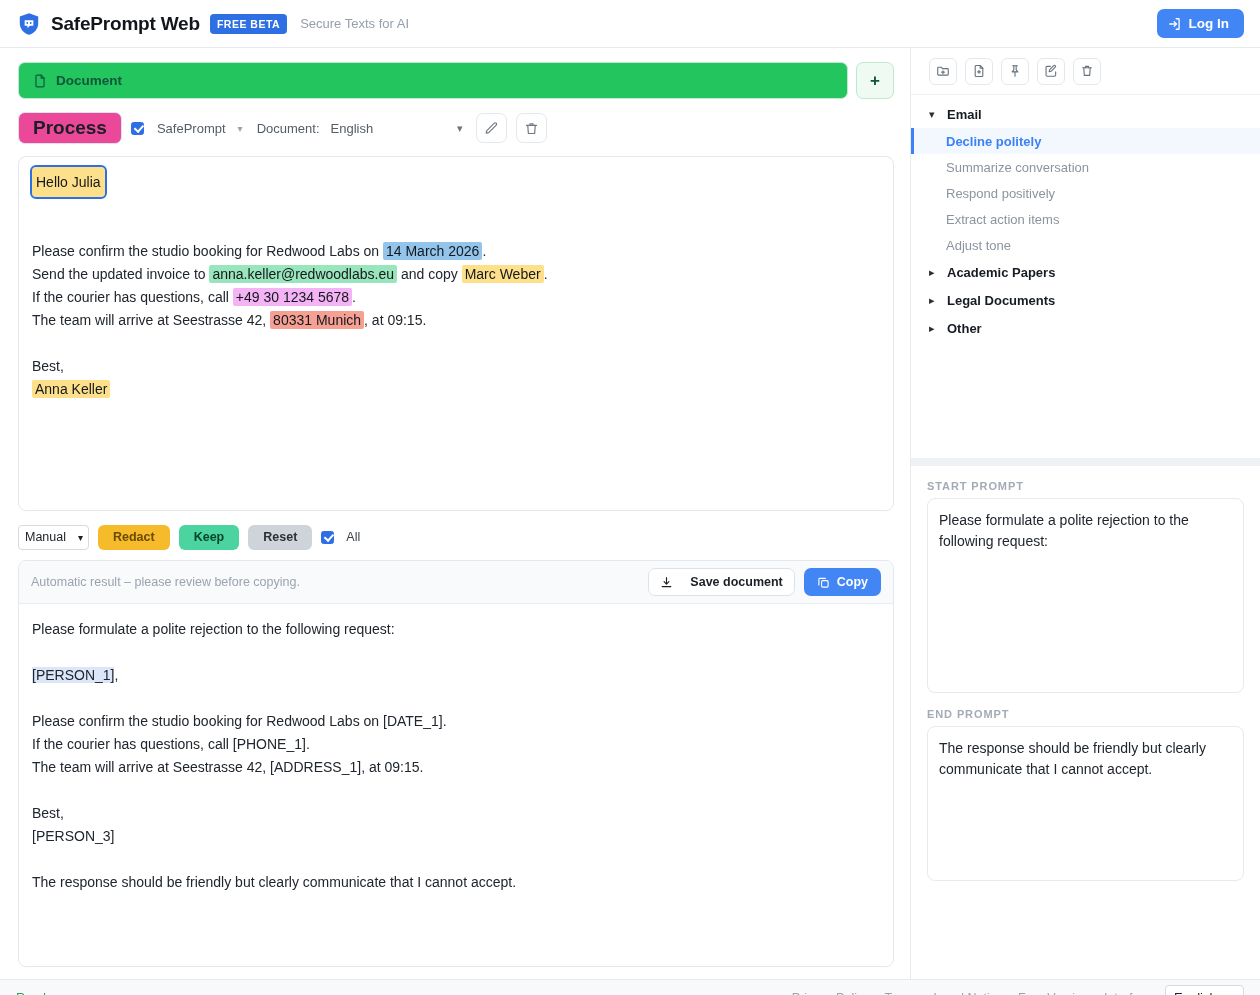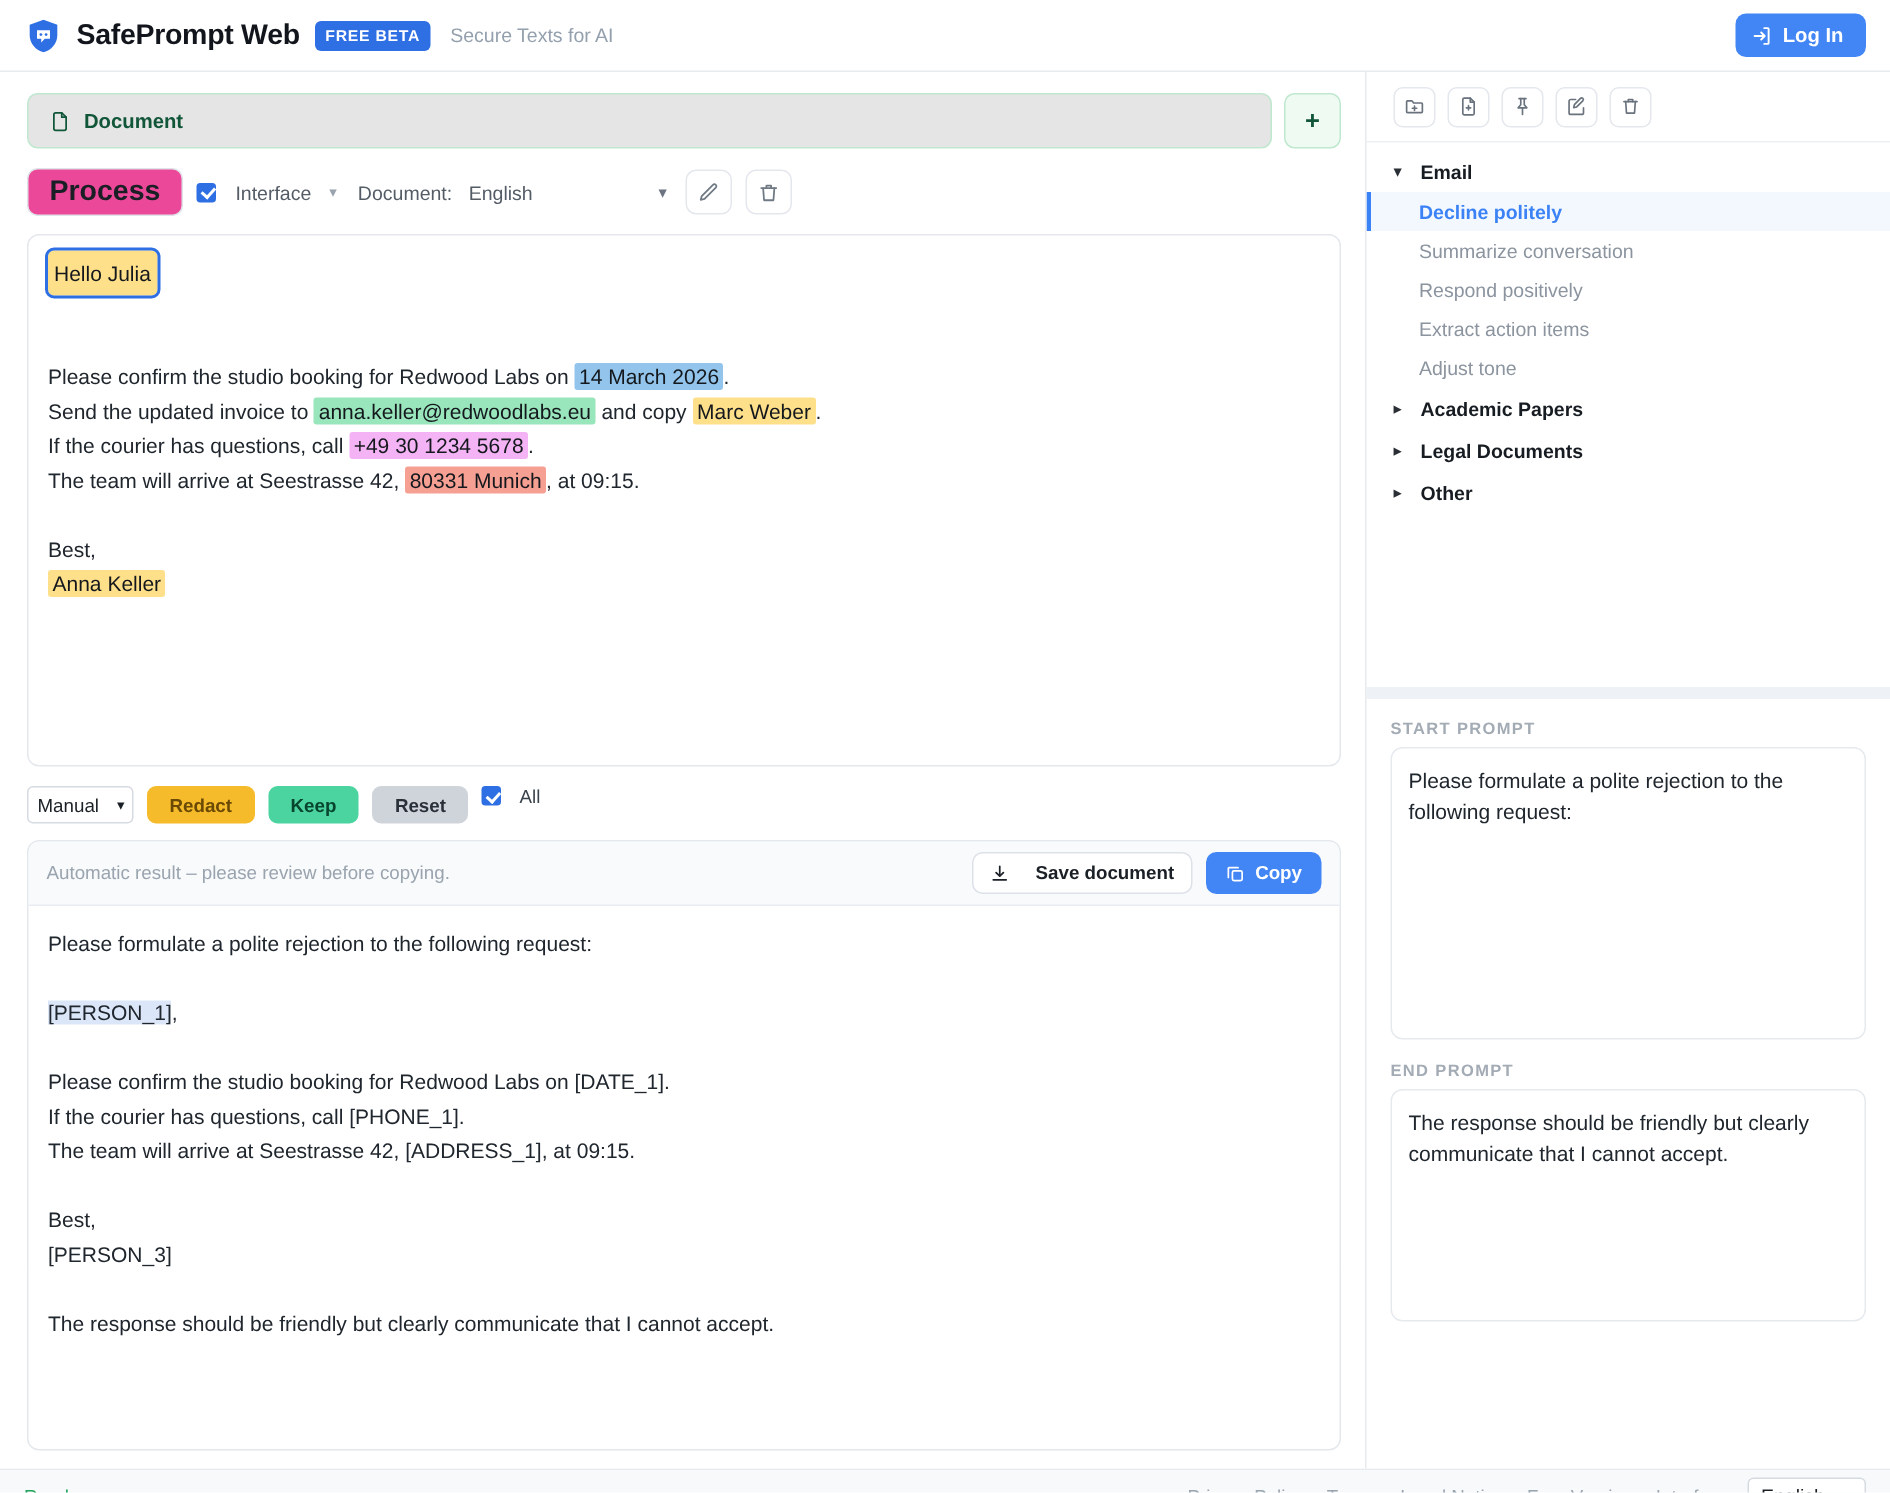--- a/index.html
+++ b/index.html
@@ -53,21 +53,21 @@
     width: 350px; height: 931px;
     background: #ffffff;
     border-left: 1px solid #e7eaee;
     display: flex; flex-direction: column;
     position: relative;
   }
 
   
   #tab-row { display: flex; gap: 8px; height: 37px; flex: 0 0 auto; }
   #doc-tab {
-    flex: 1; background: #e5e5e5; border: 1px solid #bfe8cf;
+    flex: 1; background: #22c55e; border: 1px solid #bfe8cf;
     border-radius: 7px; display: flex; align-items: center;
     padding: 0 14px; gap: 9px; cursor: pointer;
   }
   #doc-tab .lbl { font-size: 13.5px; font-weight: bold; color: #12563a; }
   #add-tab {
     width: 38px; background: #effaf3; border: 1px solid #bfe8cf;
     border-radius: 7px; display: flex; align-items: center; justify-content: center;
     cursor: pointer; color: #12563a; font-size: 17px; font-weight: bold;
   }
 
@@ -129,21 +129,21 @@
   .hl-email  { background: #9ae6bc; }
   .hl-phone  { background: #f4b3f4; }
   .hl-addr   { background: #f6a094; }
   .sel-entity {
     outline: 2px solid #2f6fe4; border-radius: 4px;
     padding: 7px 4px; background: #ffe08a;
   }
 
   
   #action-row {
-    display: flex; align-items: flex-start; gap: 9px;
+    display: flex; align-items: center; gap: 9px;
     height: 26px; margin-top: 13px; flex: 0 0 auto;
   }
   #mode-wrap { position: relative; display: inline-flex; align-items: center; }
   #mode-select {
     appearance: none; -webkit-appearance: none;
     border: 1px solid #d6dbe1; border-radius: 4px; background: #fff;
     font-size: 12.5px; color: #1b2026; height: 25px;
     padding: 0 22px 0 6px; cursor: pointer;
     font-family: "Liberation Sans", sans-serif;
   }
@@ -292,21 +292,21 @@
         <span class="lbl">Document</span>
       </div>
       <div id="add-tab">
         <span>+</span>
       </div>
     </div>
 
     <div id="controls-row">
       <button id="process-btn">Process</button>
       <input type="checkbox" class="cb" id="anon-cb" checked="" style="">
-      <label id="anon-label" for="anon-cb">Interface</label>
+      <label id="anon-label" for="anon-cb">SafePrompt</label>
       <span class="mini-chev">▾</span>
       <span id="doc-lang-label">Document:</span>
       <span id="doc-lang-wrap">
         <select id="doc-lang-select">
           <option>English</option>
         </select>
         <span class="chev2">▾</span>
       </span>
       <div class="icon-btn">
         <svg width="15" height="15" viewBox="0 0 24 24" fill="none" stroke="#707a85" stroke-width="1.9" stroke-linecap="round" stroke-linejoin="round">

